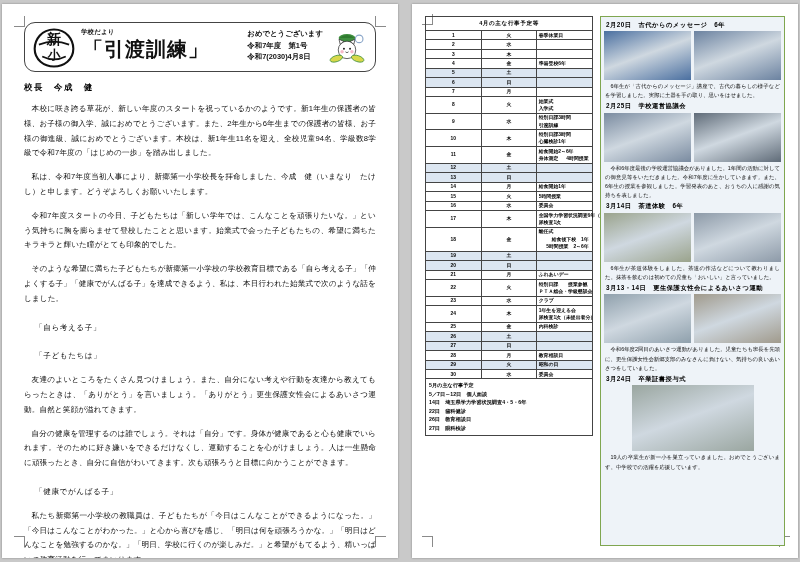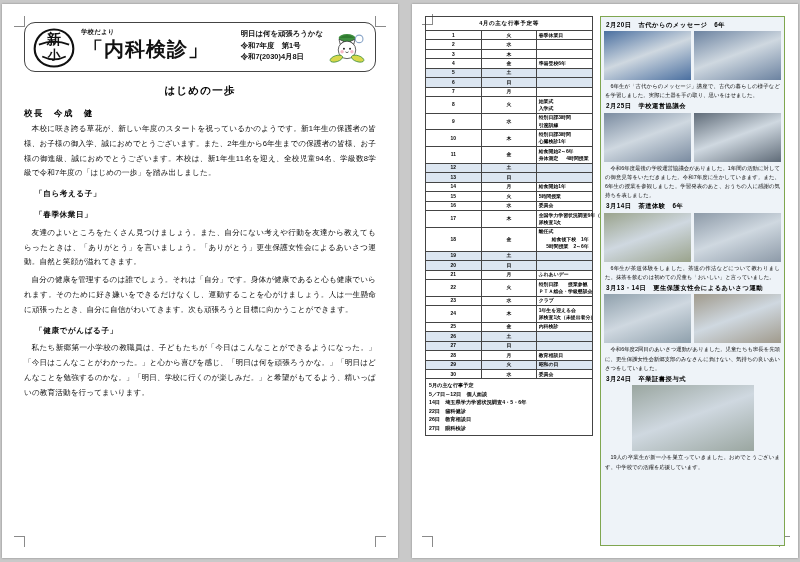--- a/index.html
+++ b/index.html
@@ -80,30 +80,30 @@
     font-size: 8.4px;
     font-weight: bold;
     margin-top: 10px;
     letter-spacing: 1.6px;
     padding-right: 6px;
   }
   .para {
     font-size: 7.6px;
     line-height: 1.95;
     text-align: justify;
-    margin-top: 3px;
+    margin-top: 9px;
     letter-spacing: .12px;
     color: #0c0c0c;
   }
   .para.indent { text-indent: 7.6px; }
   .para.sub {
-    font-weight: bold;
+    font-weight: normal;
     text-indent: 11px;
     letter-spacing: .6px;
-    margin-top: 6px;
+    margin-top: 14px;
   }
 
   
   .rp-inner {
     position: absolute;
     left: 13px; top: 12px;
     width: 360px; height: 530px;
   }
   .cal-col {
     position: absolute;
@@ -208,50 +208,52 @@
 
       <div class="masthead">
         <svg class="crest" viewBox="0 0 100 100">
           <path d="M50 6 C20 6 4 30 4 52 C4 78 26 94 50 94 C74 94 96 78 96 52 C96 30 80 6 50 6 Z" fill="none" stroke="#111" stroke-width="5"></path>
           <path d="M14 42 Q50 28 86 42" fill="none" stroke="#111" stroke-width="4"></path>
           <path d="M22 70 Q50 84 78 70" fill="none" stroke="#111" stroke-width="4"></path>
           <text x="50" y="40" font-size="34" font-weight="bold" text-anchor="middle" fill="#111" font-family="'Liberation Serif',serif">新</text>
           <text x="50" y="76" font-size="30" font-weight="bold" text-anchor="middle" fill="#111" font-family="'Liberation Serif',serif">小</text>
         </svg>
         <div class="mh-kind">学校だより</div>
-        <div class="mh-title">「内科検診」</div>
+        <div class="mh-title">「引渡訓練」</div>
         <div class="mh-right">
-          <div>明日は何を頑張ろうかな</div>
+          <div>おめでとうございます</div>
           <div>令和7年度　第1号</div>
           <div>令和7(2030)4月8日</div>
         </div>
         <svg class="mascot" viewBox="0 0 100 100">
           <ellipse cx="50" cy="24" rx="22" ry="11" fill="#3f8f3f"></ellipse>
           <path d="M30 24 q20 -16 40 0" fill="#2f7a2f"></path>
           <circle cx="50" cy="55" r="23" fill="#fff" stroke="#333" stroke-width="2"></circle>
           <path d="M32 40 l-3 -13 l13 6 Z" fill="#fff" stroke="#333" stroke-width="2"></path>
           <path d="M68 40 l3 -13 l-13 6 Z" fill="#fff" stroke="#333" stroke-width="2"></path>
           <circle cx="42" cy="52" r="2.6" fill="#222"></circle>
           <circle cx="58" cy="52" r="2.6" fill="#222"></circle>
           <circle cx="37" cy="60" r="4.5" fill="#f6b8c8"></circle>
           <circle cx="63" cy="60" r="4.5" fill="#f6b8c8"></circle>
           <path d="M46 60 q4 5 8 0" fill="none" stroke="#333" stroke-width="2"></path>
           <ellipse cx="22" cy="78" rx="17" ry="8" fill="#d8d84a" stroke="#3f8f3f" stroke-width="2" transform="rotate(-18 22 78)"></ellipse>
           <ellipse cx="78" cy="78" rx="17" ry="8" fill="#d8d84a" stroke="#3f8f3f" stroke-width="2" transform="rotate(18 78 78)"></ellipse>
           <circle cx="82" cy="26" r="10" fill="none" stroke="#8aa6c8" stroke-width="3"></circle>
         </svg>
       </div>
 
-      <div class="article-title">はじめの一歩</div>
       <div class="byline">校長　今成　健</div>
 
       <div id="left-paras">
           <div class="para indent">本校に咲き誇る草花が、新しい年度のスタートを祝っているかのようです。新1年生の保護者の皆様、お子様の御入学、誠におめでとうございます。また、2年生から6年生までの保護者の皆様、お子様の御進級、誠におめでとうございます。本校は、新1年生11名を迎え、全校児童94名、学級数8学級で令和7年度の「はじめの一歩」を踏み出しました。</div>
+          <div class="para indent">私は、令和7年度当初人事により、新郷第一小学校長を拝命しました、今成　健（いまなり　たけし）と申します。どうぞよろしくお願いいたします。</div>
+          <div class="para indent">令和7年度スタートの今日、子どもたちは「新しい学年では、こんなことを頑張りたいな。」という気持ちに胸を膨らませて登校したことと思います。始業式で会った子どもたちの、希望に満ちたキラキラと輝いた瞳がとても印象的でした。</div>
+          <div class="para indent">そのような希望に満ちた子どもたちが新郷第一小学校の学校教育目標である「自ら考える子」「仲よくする子」「健康でがんばる子」を達成できるよう、私は、本日行われた始業式で次のような話をしました。</div>
           <div class="para sub">「自ら考える子」</div>
-          <div class="para sub">「春季休業日」</div>
+          <div class="para sub">「子どもたちは」</div>
           <div class="para indent">友達のよいところをたくさん見つけましょう。また、自分にない考えや行動を友達から教えてもらったときは、「ありがとう」を言いましょう。「ありがとう」更生保護女性会によるあいさつ運動。自然と笑顔が溢れてきます。</div>
           <div class="para indent">自分の健康を管理するのは誰でしょう。それは「自分」です。身体が健康であると心も健康でいられます。そのために好き嫌いをできるだけなくし、運動することを心がけましょう。人は一生懸命に頑張ったとき、自分に自信がわいてきます。次も頑張ろうと目標に向かうことができます。</div>
           <div class="para sub">「健康でがんばる子」</div>
           <div class="para indent">私たち新郷第一小学校の教職員は、子どもたちが「今日はこんなことができるようになった。」「今日はこんなことがわかった。」と心から喜びを感じ、「明日は何を頑張ろうかな。」「明日はどんなことを勉強するのかな。」「明日、学校に行くのが楽しみだ。」と希望がもてるよう、精いっぱいの教育活動を行ってまいります。</div>
         </div>
     </div>
   </div>
 
   <div class="page" id="page-right">
 

